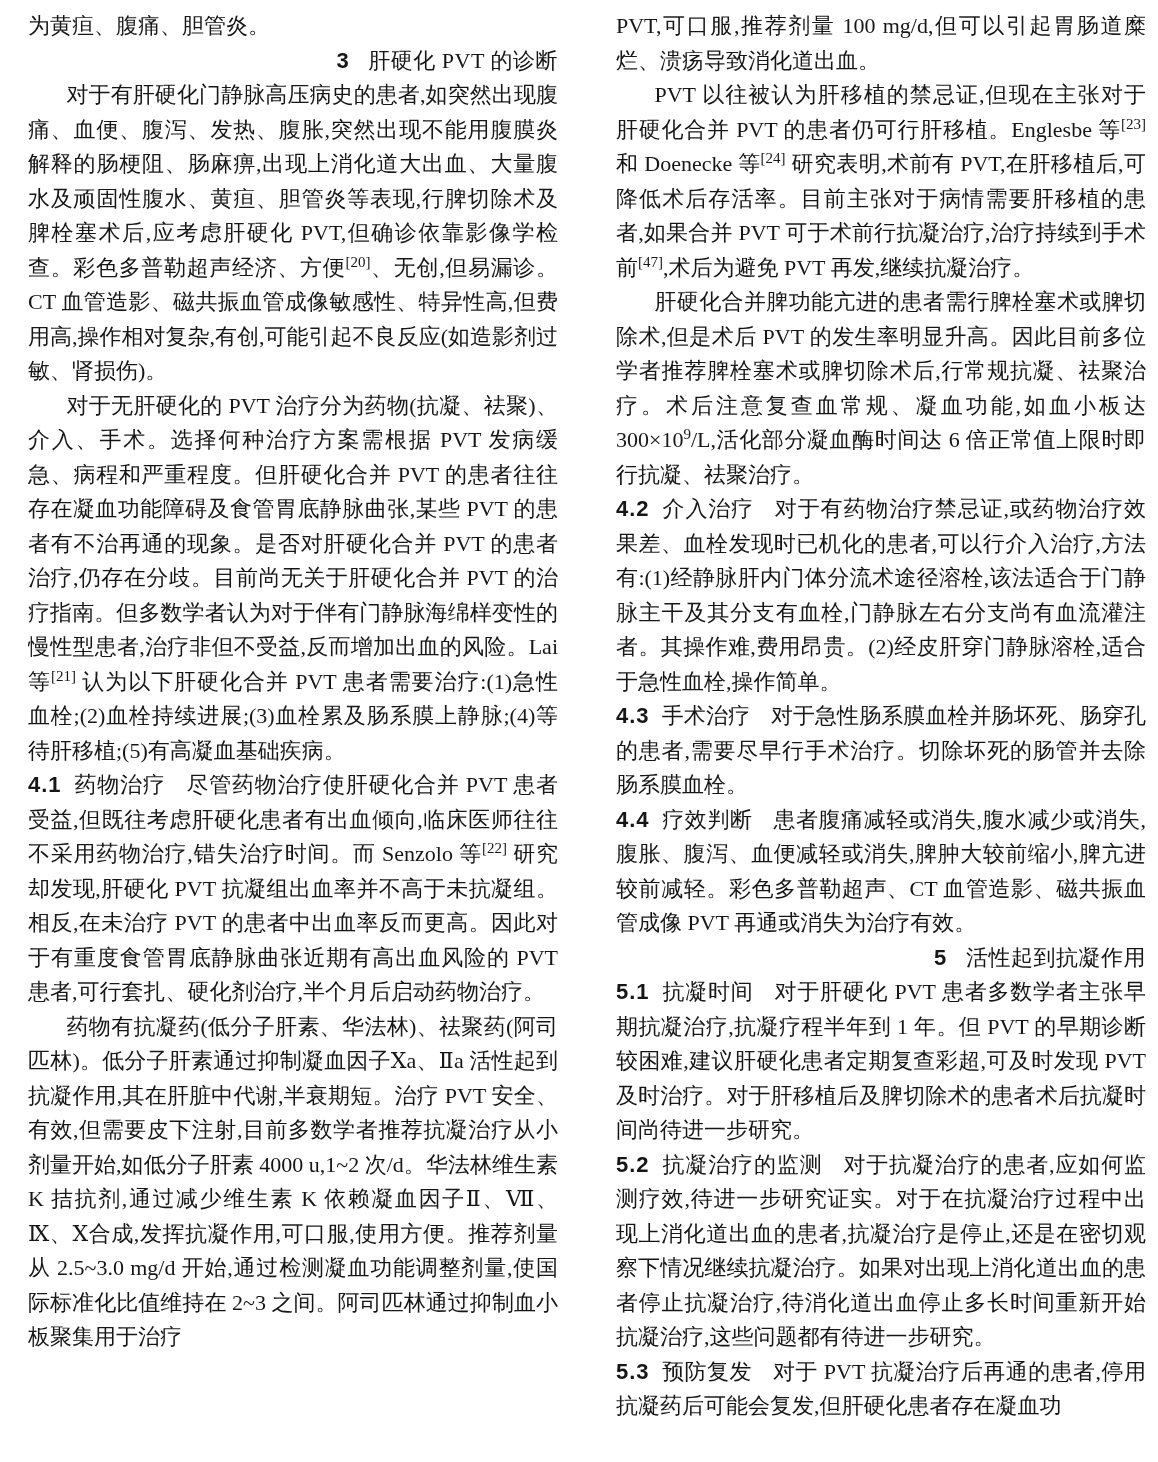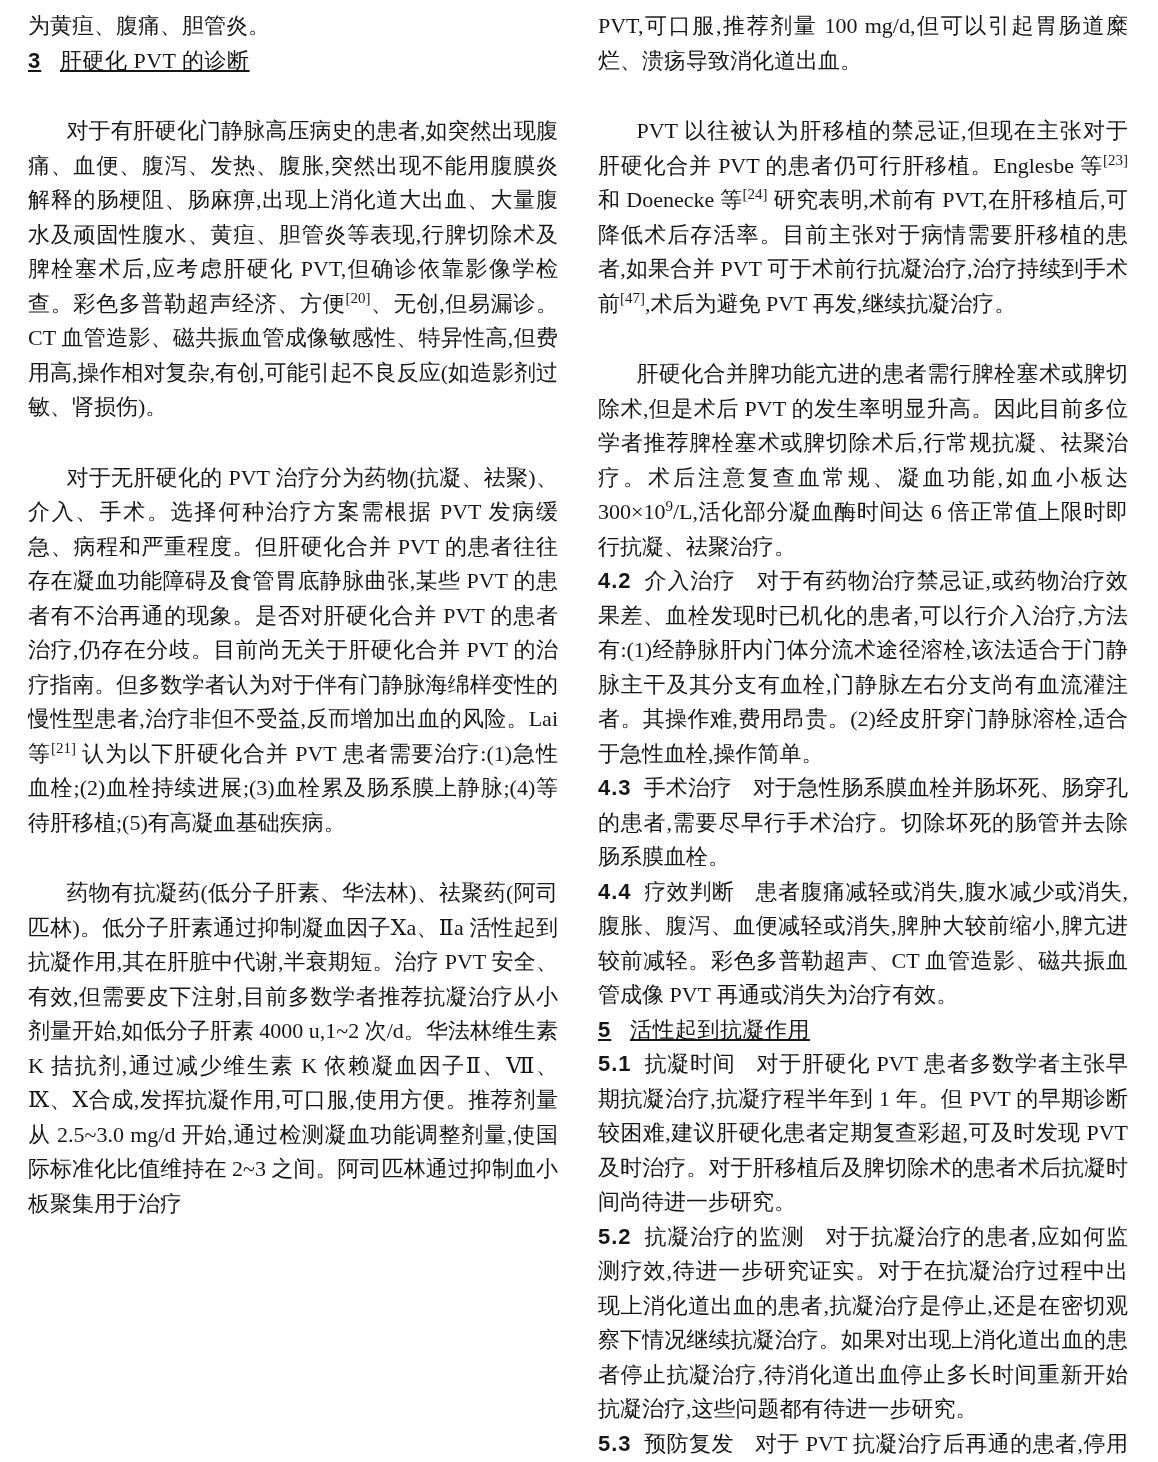--- a/index.html
+++ b/index.html
@@ -7,35 +7,35 @@
     width: 1158px; height: 1462px; overflow: hidden;
     font-family: "Liberation Serif", "DejaVu Serif", serif;
     color: #161616;
     -webkit-font-smoothing: antialiased;
   }
   .page {
     box-sizing: border-box;
     width: 1038px; height: 1462px;
     padding: 9px 26px 0 28px;
     display: flex;
-    gap: 40px;
+    gap: 58px;
   }
   .column {
     flex: 0 0 530px;
     width: 530px;
     height: 1453px;
     overflow: hidden;
     font-size: 22px;
     line-height: 34.5px;
     text-align: justify;
     text-justify: inter-character;
   }
   .column p { margin: 0; padding: 0; }
-  .para.indent { text-indent: 1.75em; margin-top: 36px; }
-  .sec-heading { text-align: left; text-decoration: underline; }
+  .para.indent { text-indent: 1.75em; }
+  .sec-heading { text-align: right; }
   .sec-num, .lead-num {
     font-family: "Liberation Sans", "DejaVu Sans", sans-serif;
     font-weight: bold;
     letter-spacing: 1px;
   }
   .sec-num { margin-right: 0.85em; }
   .sec-title { letter-spacing: 0.5px; }
   .lead-num { margin-right: 0.55em; }
   .lead-label { margin-right: 0.95em; }
   sup.ref {
@@ -47,20 +47,21 @@
 </style>
 </head>
 <body>
 
 <div class="page">
   <div class="column" id="col-left">
       <p class="para"><span>为黄疸、腹痛、胆管炎。</span></p>
       <p class="sec-heading"><span class="sec-num">3</span><span class="sec-title">肝硬化 PVT 的诊断</span></p>
       <p class="para indent"><span>对于有肝硬化门静脉高压病史的患者,如突然出现腹痛、血便、腹泻、发热、腹胀,突然出现不能用腹膜炎解释的肠梗阻、肠麻痹,出现上消化道大出血、大量腹水及顽固性腹水、黄疸、胆管炎等表现,行脾切除术及脾栓塞术后,应考虑肝硬化 PVT,但确诊依靠影像学检查。彩色多普勒超声经济、方便</span><sup class="ref">[20]</sup><span>、无创,但易漏诊。CT 血管造影、磁共振血管成像敏感性、特异性高,但费用高,操作相对复杂,有创,可能引起不良反应(如造影剂过敏、肾损伤)。</span></p>
       <p class="para indent"><span>对于无肝硬化的 PVT 治疗分为药物(抗凝、祛聚)、介入、手术。选择何种治疗方案需根据 PVT 发病缓急、病程和严重程度。但肝硬化合并 PVT 的患者往往存在凝血功能障碍及食管胃底静脉曲张,某些 PVT 的患者有不治再通的现象。是否对肝硬化合并 PVT 的患者治疗,仍存在分歧。目前尚无关于肝硬化合并 PVT 的治疗指南。但多数学者认为对于伴有门静脉海绵样变性的慢性型患者,治疗非但不受益,反而增加出血的风险。Lai 等</span><sup class="ref">[21]</sup><span> 认为以下肝硬化合并 PVT 患者需要治疗:(1)急性血栓;(2)血栓持续进展;(3)血栓累及肠系膜上静脉;(4)等待肝移植;(5)有高凝血基础疾病。</span></p>
+      <p class="para"><span class="lead-num">4.1</span><span class="lead-label">药物治疗</span><span>尽管药物治疗使肝硬化合并 PVT 患者受益,但既往考虑肝硬化患者有出血倾向,临床医师往往不采用药物治疗,错失治疗时间。而 Senzolo 等</span><sup class="ref">[22]</sup><span> 研究却发现,肝硬化 PVT 抗凝组出血率并不高于未抗凝组。相反,在未治疗 PVT 的患者中出血率反而更高。因此对于有重度食管胃底静脉曲张近期有高出血风险的 PVT 患者,可行套扎、硬化剂治疗,半个月后启动药物治疗。</span></p>
       <p class="para indent"><span>药物有抗凝药(低分子肝素、华法林)、祛聚药(阿司匹林)。低分子肝素通过抑制凝血因子Ⅹa、Ⅱa 活性起到抗凝作用,其在肝脏中代谢,半衰期短。治疗 PVT 安全、有效,但需要皮下注射,目前多数学者推荐抗凝治疗从小剂量开始,如低分子肝素 4000 u,1~2 次/d。华法林维生素 K 拮抗剂,通过减少维生素 K 依赖凝血因子Ⅱ、Ⅶ、Ⅸ、Ⅹ合成,发挥抗凝作用,可口服,使用方便。推荐剂量从 2.5~3.0 mg/d 开始,通过检测凝血功能调整剂量,使国际标准化比值维持在 2~3 之间。阿司匹林通过抑制血小板聚集用于治疗</span></p>
     </div>
   <div class="column" id="col-right">
       <p class="para"><span>PVT,可口服,推荐剂量 100 mg/d,但可以引起胃肠道糜烂、溃疡导致消化道出血。</span></p>
       <p class="para indent"><span>PVT 以往被认为肝移植的禁忌证,但现在主张对于肝硬化合并 PVT 的患者仍可行肝移植。Englesbe 等</span><sup class="ref">[23]</sup><span> 和 Doenecke 等</span><sup class="ref">[24]</sup><span> 研究表明,术前有 PVT,在肝移植后,可降低术后存活率。目前主张对于病情需要肝移植的患者,如果合并 PVT 可于术前行抗凝治疗,治疗持续到手术前</span><sup class="ref">[47]</sup><span>,术后为避免 PVT 再发,继续抗凝治疗。</span></p>
       <p class="para indent"><span>肝硬化合并脾功能亢进的患者需行脾栓塞术或脾切除术,但是术后 PVT 的发生率明显升高。因此目前多位学者推荐脾栓塞术或脾切除术后,行常规抗凝、祛聚治疗。术后注意复查血常规、凝血功能,如血小板达 300×10</span><sup class="ref">9</sup><span>/L,活化部分凝血酶时间达 6 倍正常值上限时即行抗凝、祛聚治疗。</span></p>
       <p class="para"><span class="lead-num">4.2</span><span class="lead-label">介入治疗</span><span>对于有药物治疗禁忌证,或药物治疗效果差、血栓发现时已机化的患者,可以行介入治疗,方法有:(1)经静脉肝内门体分流术途径溶栓,该法适合于门静脉主干及其分支有血栓,门静脉左右分支尚有血流灌注者。其操作难,费用昂贵。(2)经皮肝穿门静脉溶栓,适合于急性血栓,操作简单。</span></p>
       <p class="para"><span class="lead-num">4.3</span><span class="lead-label">手术治疗</span><span>对于急性肠系膜血栓并肠坏死、肠穿孔的患者,需要尽早行手术治疗。切除坏死的肠管并去除肠系膜血栓。</span></p>
       <p class="para"><span class="lead-num">4.4</span><span class="lead-label">疗效判断</span><span>患者腹痛减轻或消失,腹水减少或消失,腹胀、腹泻、血便减轻或消失,脾肿大较前缩小,脾亢进较前减轻。彩色多普勒超声、CT 血管造影、磁共振血管成像 PVT 再通或消失为治疗有效。</span></p>
       <p class="sec-heading"><span class="sec-num">5</span><span class="sec-title">活性起到抗凝作用</span></p>

